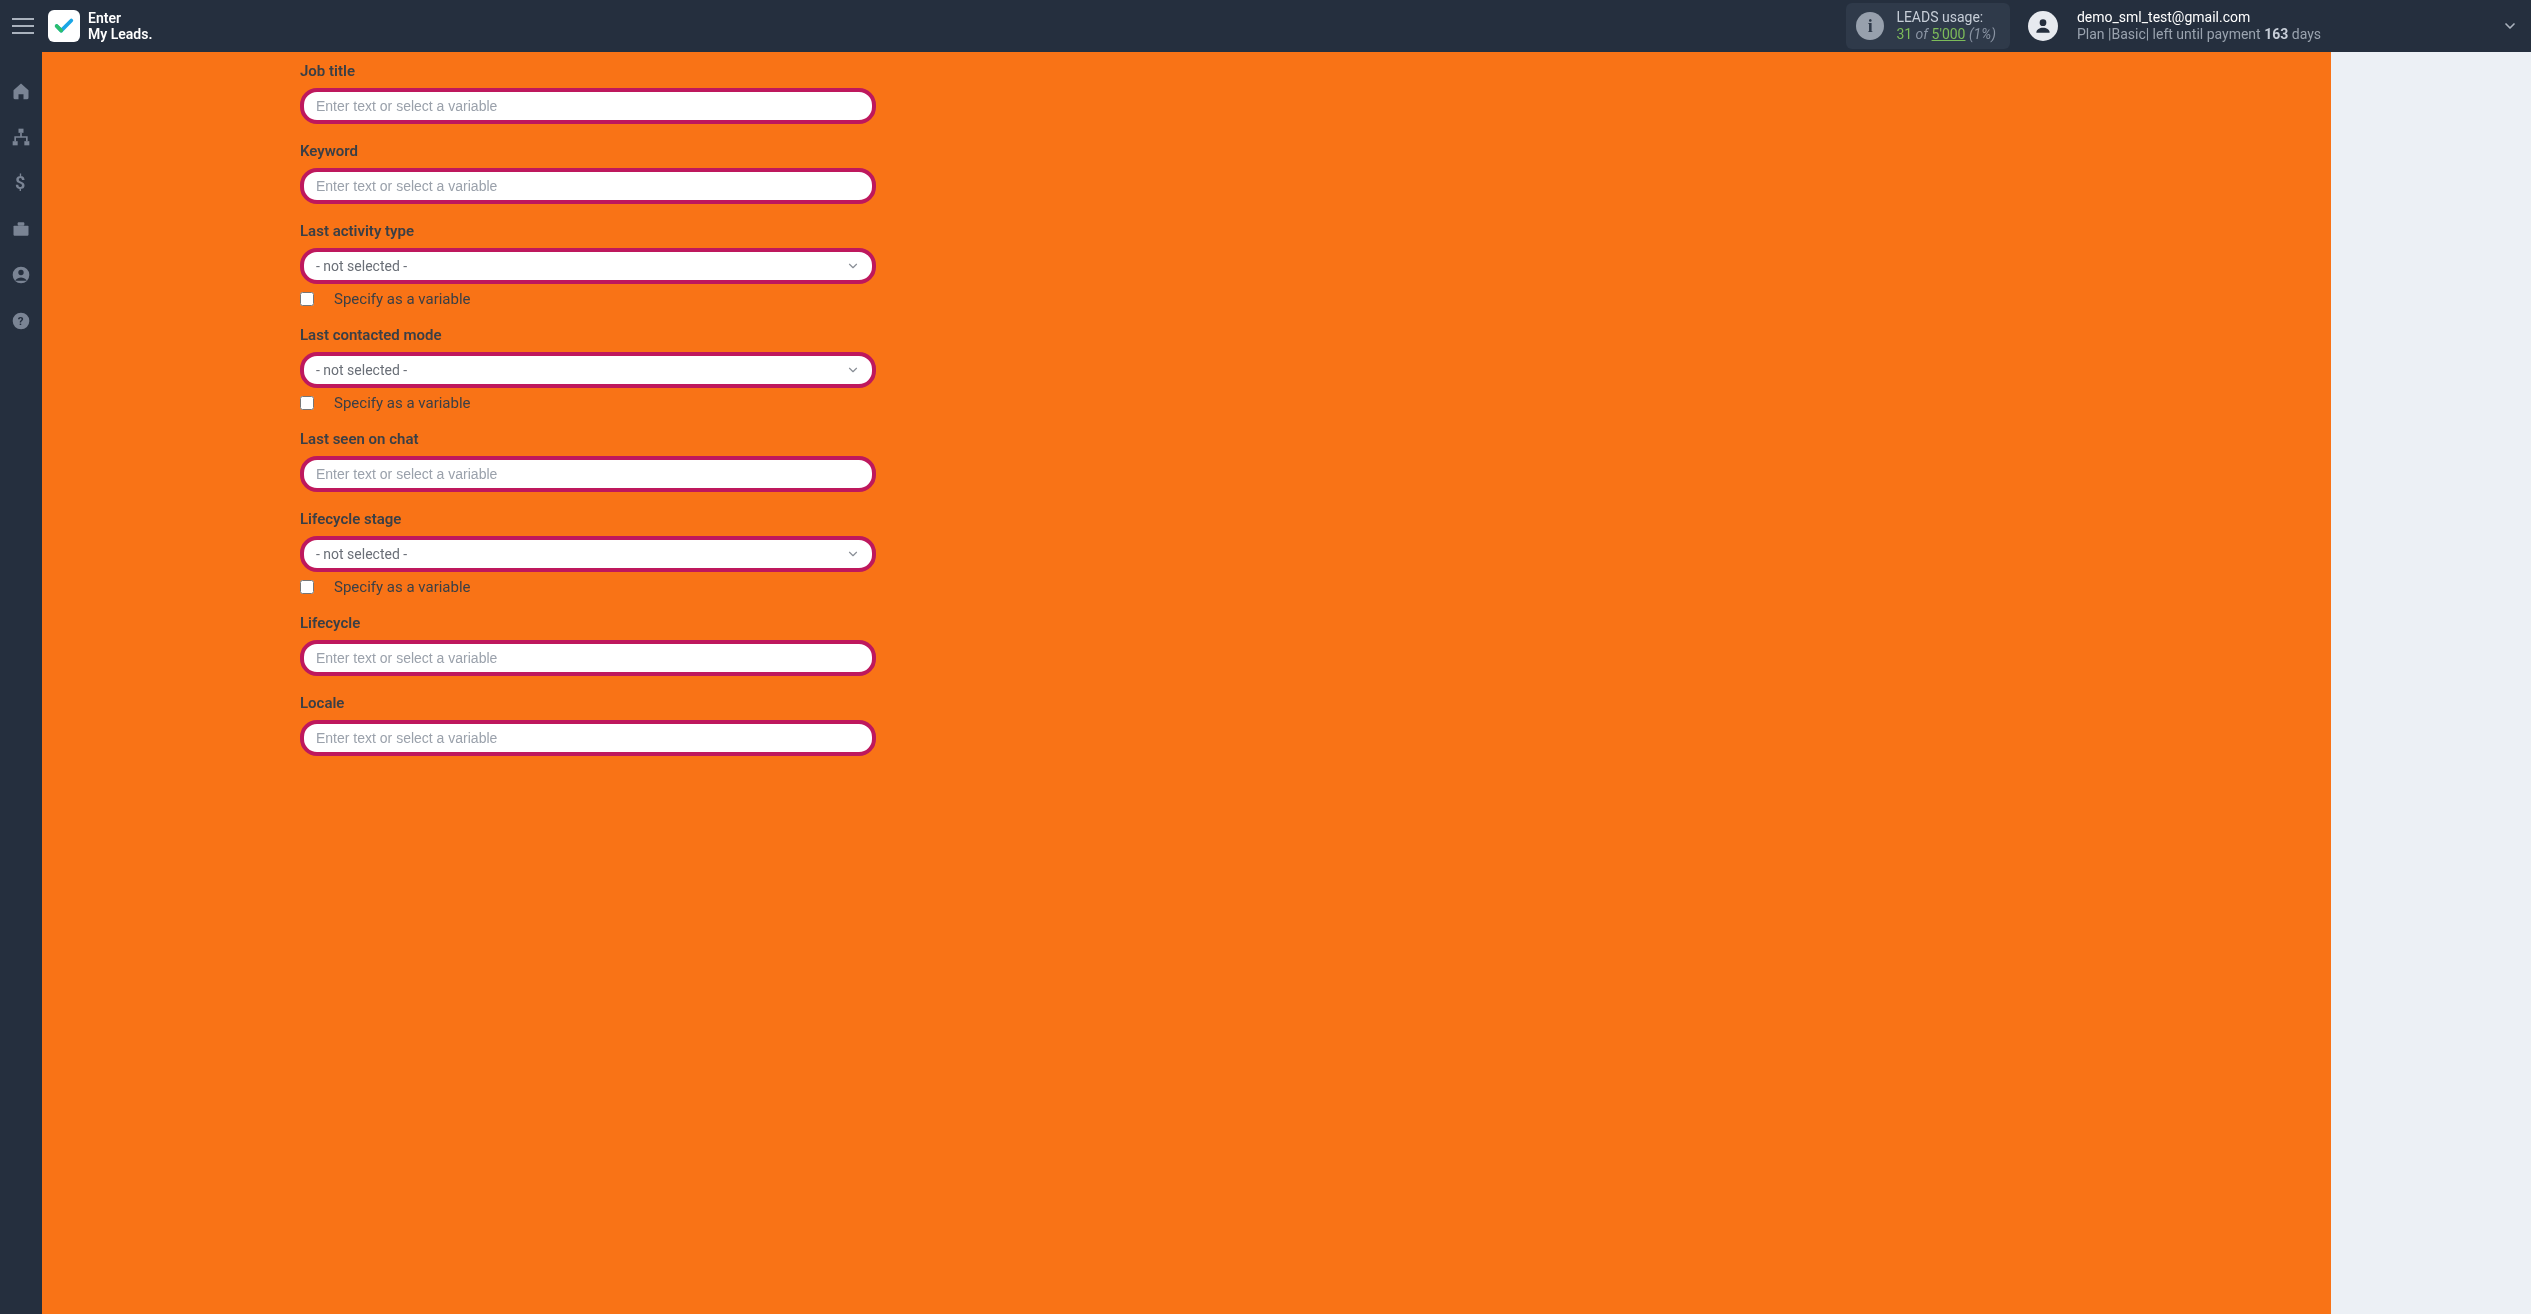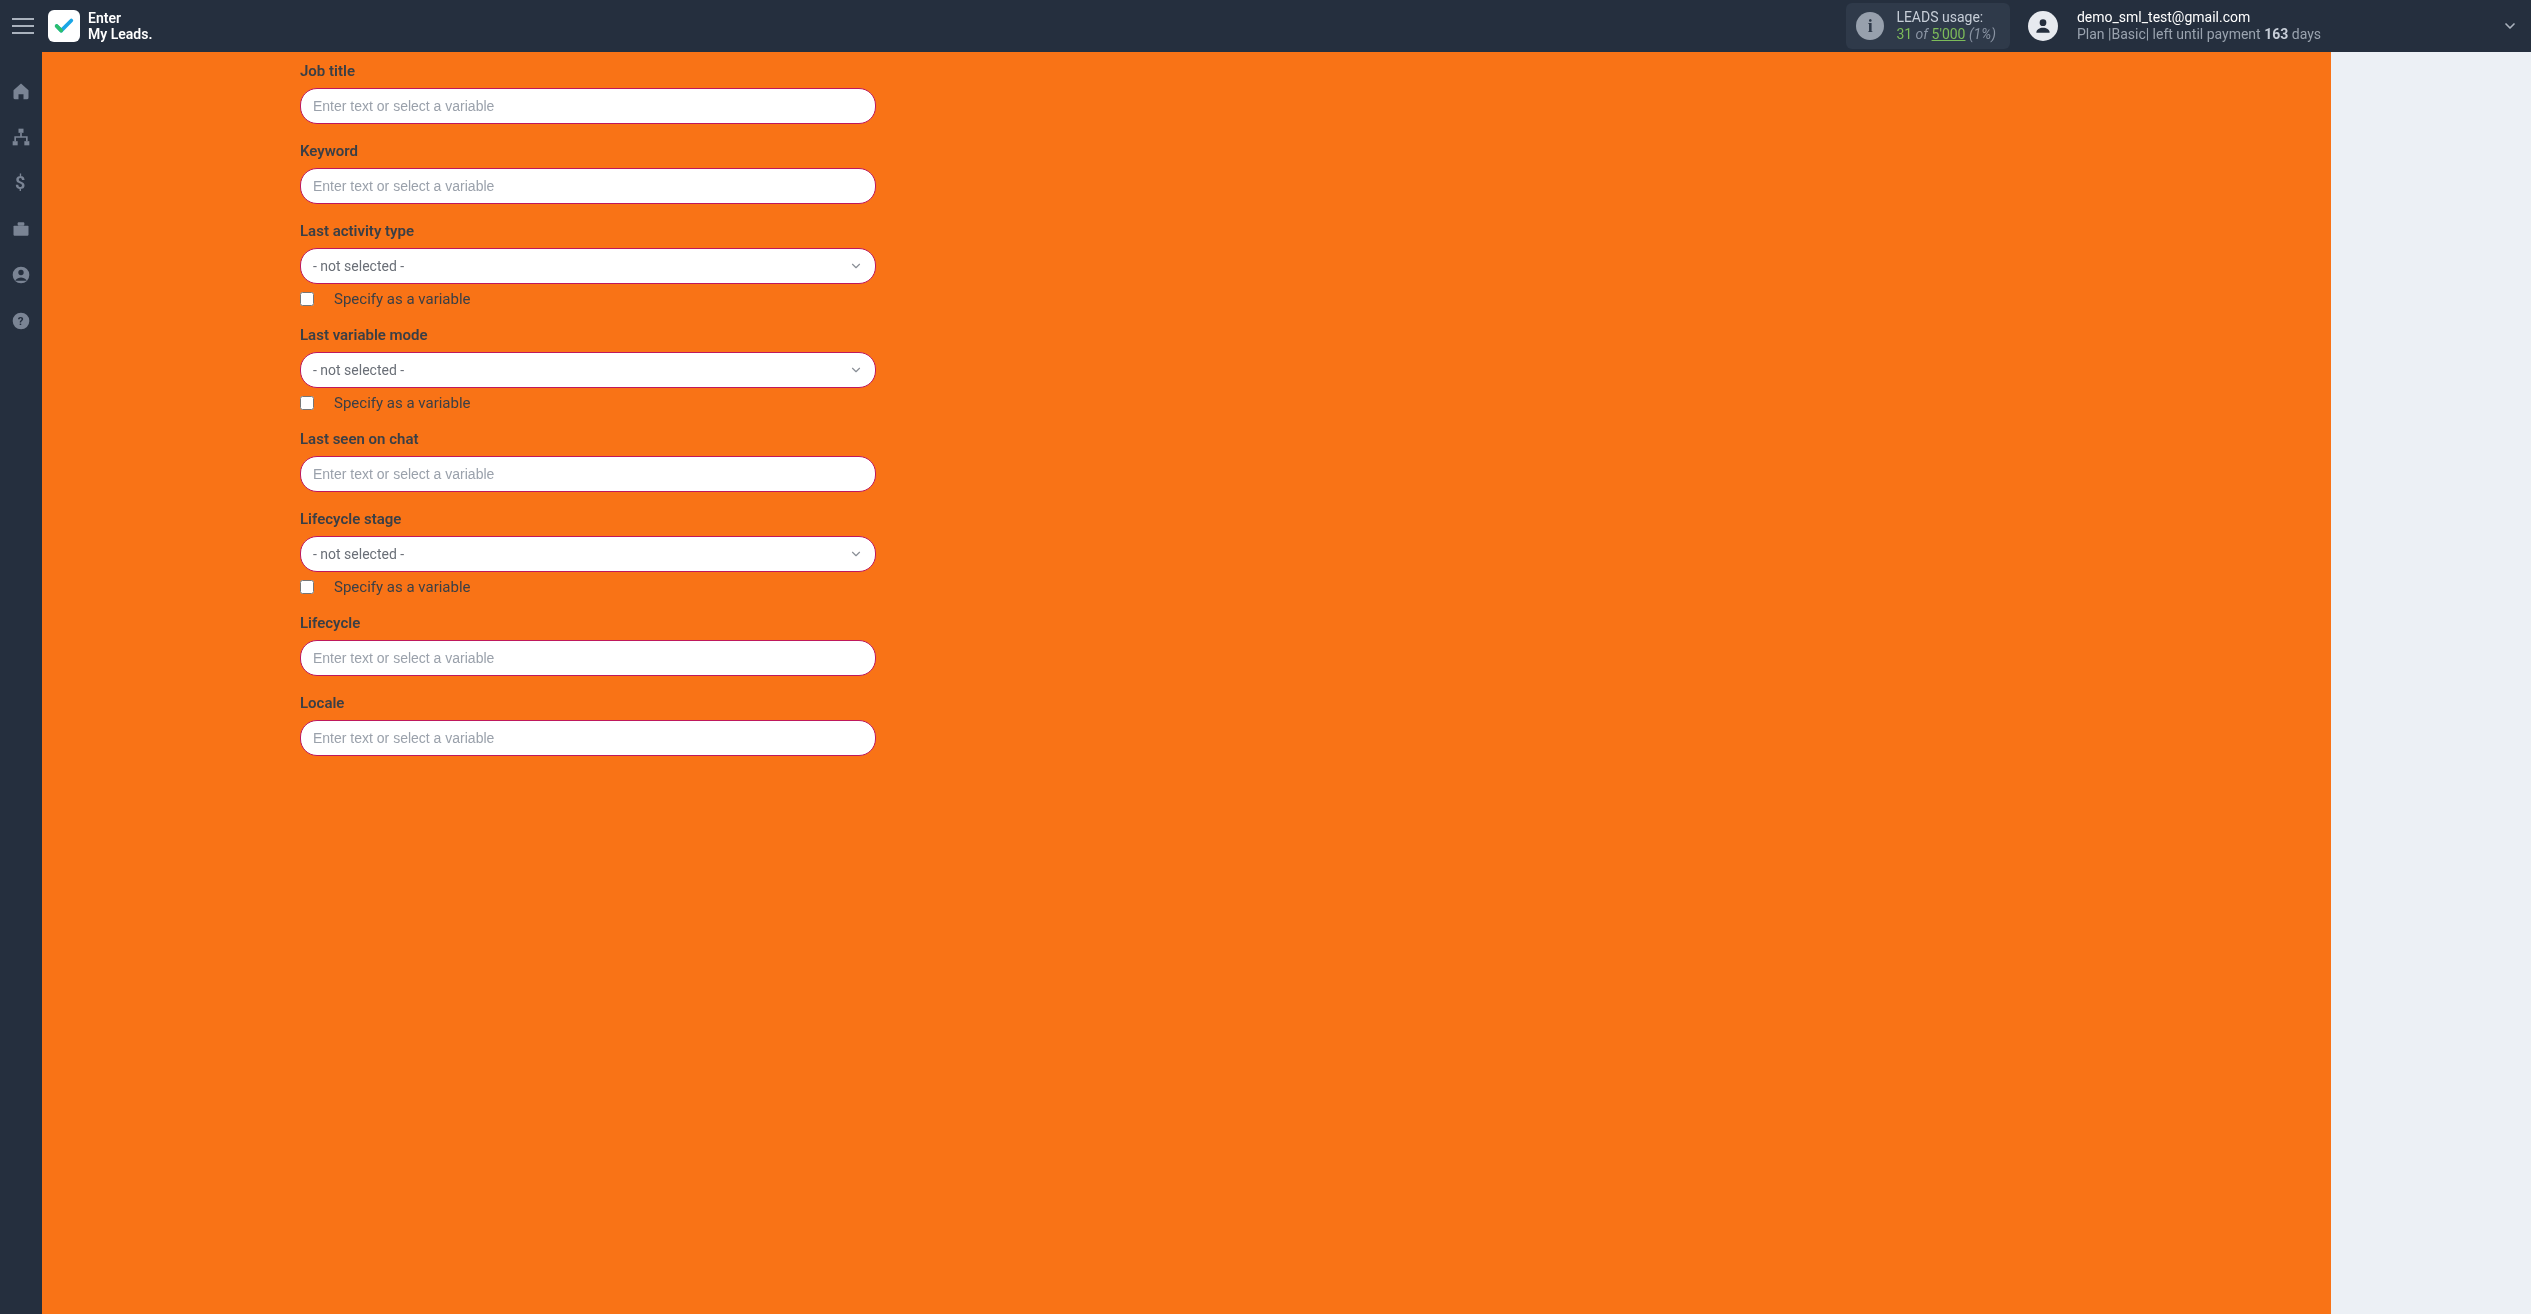--- a/index.html
+++ b/index.html
@@ -72,21 +72,21 @@
     min-height:100%;
     padding:10px 20px 40px 20px;
   }
   .form-col {
     width:576px; margin-left:238px;
   }
   .field-block { margin-top:18px; }
   .field-block:first-child { margin-top:0; }
   .field-label { font-size:15px; font-weight:600; color:#3a3f46; margin-bottom:8px; }
   .text-input, .select-input, .tag-input {
-    width:100%; height:36px; border:1px solid #be185d; border-radius:17px;
+    width:100%; height:36px; border:4px solid #be185d; border-radius:17px;
     padding:0 12px; font-size:14px; color:#555; background:#fff;
     display:flex; align-items:center;
   }
   .text-input::placeholder { color:#9aa1ab; }
   .text-input { outline:none; }
   .select-input { justify-content:space-between; cursor:pointer; color:#6a6f77; }
   .select-input .sel-text { }
   .select-input .chev { color:#8a8f97; }
   .under-check { display:flex; align-items:center; gap:20px; margin-top:6px; font-size:15px; color:#3a3f46; }
   .under-check input[type=checkbox]{ width:14px; height:14px; accent-color:#555; cursor:pointer; }
@@ -226,21 +226,21 @@
               </svg>
           </span>
         </div>
         <label class="under-check">
           <input type="checkbox" style="">
           <span>Specify as a variable</span>
         </label>
       </div>
 
       <div class="field-block">
-        <div class="field-label">Last variable mode</div>
+        <div class="field-label">Last contacted mode</div>
         <div class="select-input">
           <span class="sel-text">- not selected -</span>
           <span class="chev">
             <svg width="14" height="14" viewBox="0 0 24 24">
                 <path d="M6 9l6 6 6-6" stroke="#8a8f97" stroke-width="2" fill="none" stroke-linecap="round" stroke-linejoin="round"></path>
               </svg>
           </span>
         </div>
         <label class="under-check">
           <input type="checkbox" style="">

